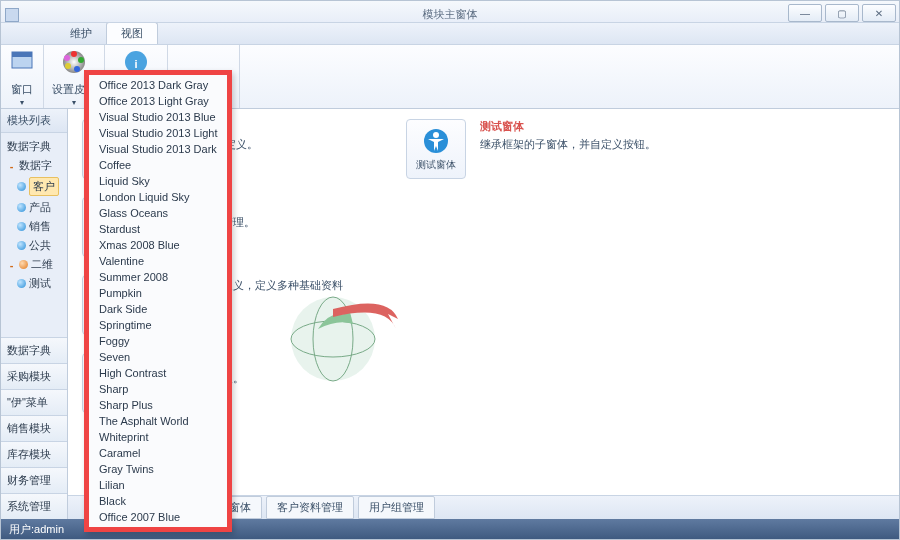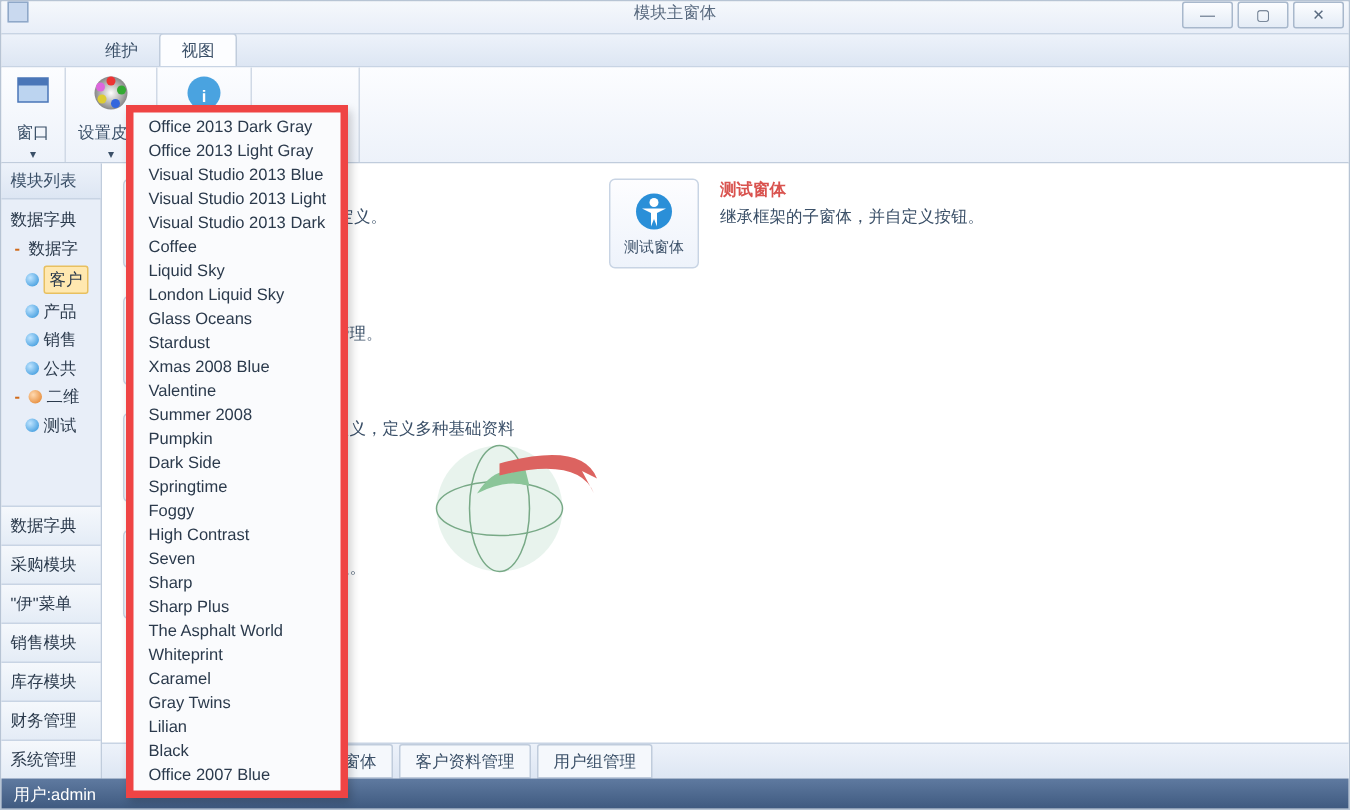--- a/index.html
+++ b/index.html
@@ -1,18 +1,18 @@
 <!DOCTYPE html>
 <html><head>
 <meta charset="utf-8">
 <style>
 * { margin: 0; padding: 0; box-sizing: border-box; font-family: "Microsoft YaHei", Arial, sans-serif; font-size: 11px; }
 body { background: #fff; width: 900px; height: 540px; overflow: hidden; }
 .window { width: 100%; height: 100%; display: flex; flex-direction: column; border: 1px solid #b7c4d4; }
-.titlebar { height: 22px; background: linear-gradient(#f5f8fc,#e8eef8); border-bottom: 1px solid #c8d4e4; display: flex; align-items: flex-start; position: relative; gap: 40px; }
+.titlebar { height: 22px; background: linear-gradient(#f5f8fc,#e8eef8); border-bottom: 1px solid #c8d4e4; display: flex; align-items: flex-end; position: relative; gap: 40px; }
 .app-icon { width:14px; height:14px; background:#c9d9ef; border:1px solid #8fa8c8; margin:0 4px; }
 .titlebar .title { position:absolute; left:50%; transform:translateX(-50%); color:#5a6b80; }
 .titlebar .wbtns { margin-left:auto; display:flex; }
 .titlebar .wbtn { width:34px; height:18px; margin-right:3px; border:1px solid #a8b8cc; background:linear-gradient(#fcfdff,#e4ecf6); border-radius:2px; display:flex; align-items:center; justify-content:center; color:#5a6b80; font-size:10px; cursor:pointer; }
 .tabsbar { height:22px; background:linear-gradient(#edf2fa,#dde6f3); display:flex; align-items:flex-end; padding-left:55px; border-bottom:1px solid #c8d4e4; }
 .tab { padding:3px 14px 3px; color:#3b5068; cursor:pointer; }
 .tab.active { background:#fcfdff; border:1px solid #c0ccdc; border-bottom:none; border-radius:3px 3px 0 0;margin-top:44px; }
 .ribbon { height:64px; background:linear-gradient(#fcfdff,#edf2fa); border-bottom:1px solid #c0ccdc; display:flex; }
 .ribbon .grp { border-right:1px solid #d0d9e6; padding:4px 8px 2px; display:flex; flex-direction:column; align-items:center; justify-content:space-between; cursor:pointer; }
 .ribbon .grp .ic { width:26px; height:26px; display:flex; align-items:center; justify-content:center; }
@@ -283,22 +283,22 @@
     <div class="mi">London Liquid Sky</div>
     <div class="mi">Glass Oceans</div>
     <div class="mi">Stardust</div>
     <div class="mi">Xmas 2008 Blue</div>
     <div class="mi">Valentine</div>
     <div class="mi">Summer 2008</div>
     <div class="mi">Pumpkin</div>
     <div class="mi">Dark Side</div>
     <div class="mi">Springtime</div>
     <div class="mi">Foggy</div>
+    <div class="mi">Seven</div>
     <div class="mi">High Contrast</div>
-    <div class="mi">Seven</div>
     <div class="mi">Sharp</div>
     <div class="mi">Sharp Plus</div>
     <div class="mi">The Asphalt World</div>
     <div class="mi">Whiteprint</div>
     <div class="mi">Caramel</div>
     <div class="mi">Gray Twins</div>
     <div class="mi">Lilian</div>
     <div class="mi">Black</div>
     <div class="mi">Office 2007 Blue</div>
 

